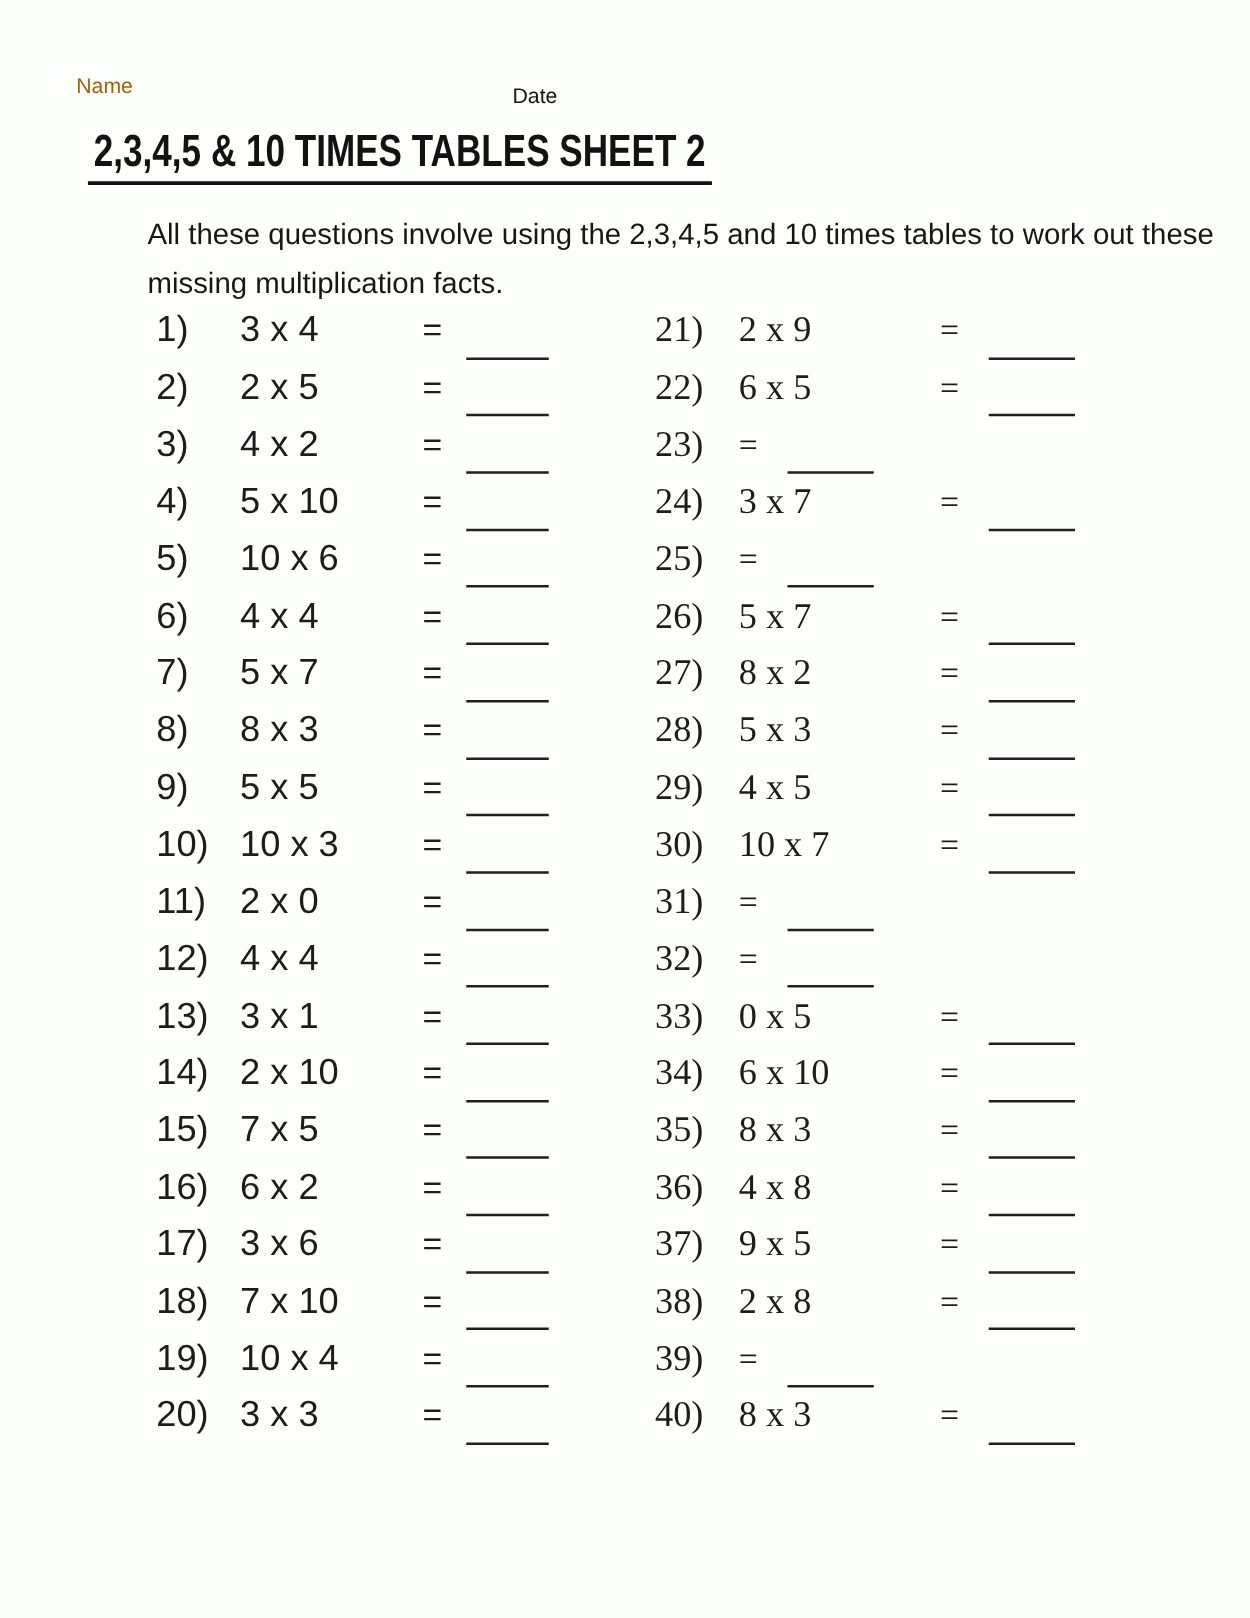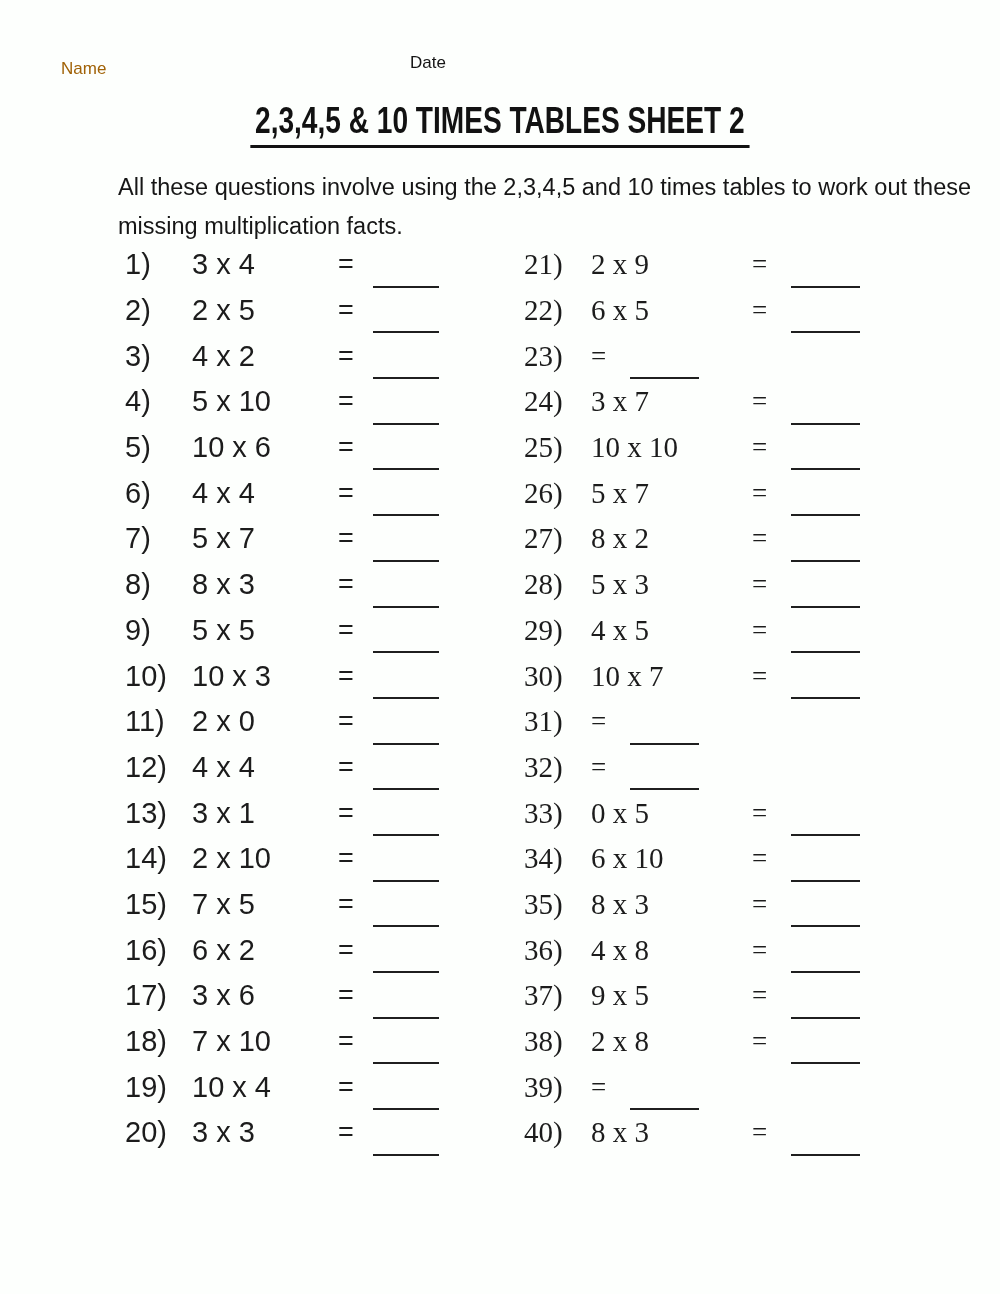--- a/index.html
+++ b/index.html
@@ -13,27 +13,26 @@
     background: #fdfffd;
     color: #1a1a1a;
     overflow: hidden;
   }
 
   .name-label {
     position: absolute; left: 61px; top: 59px;
     font-size: 17px; color: #a16207;
   }
   .date-label {
-    position: absolute; left: 410px; top: 53px;
+    position: absolute; left: 410px; top: 67px;
     font-size: 17px; color: #151515;
   }
 
   .title-wrap {
     position: absolute; top: 100px; left: 0; width: 1000px;
-    text-align: center;
   }
   .title-text {
     display: inline-block;
     transform: scaleX(0.78);
     transform-origin: center;
     font-size: 36px;
     font-weight: 700;
     letter-spacing: 0px;
     color: #121212;
     border-bottom: 3px solid #121212;
@@ -231,21 +230,20 @@
     <span class="q-blank"></span>
   </div>
       <div class="q-row">
     <span class="q-num">24)</span>
     <span class="q-expr">3 x 7</span>
     <span class="q-eq">=</span>
     <span class="q-blank"></span>
   </div>
       <div class="q-row">
     <span class="q-num">25)</span>
-    <span class="q-expr">10 x 10</span>
     <span class="q-eq">=</span>
     <span class="q-blank"></span>
   </div>
       <div class="q-row">
     <span class="q-num">26)</span>
     <span class="q-expr">5 x 7</span>
     <span class="q-eq">=</span>
     <span class="q-blank"></span>
   </div>
       <div class="q-row">

